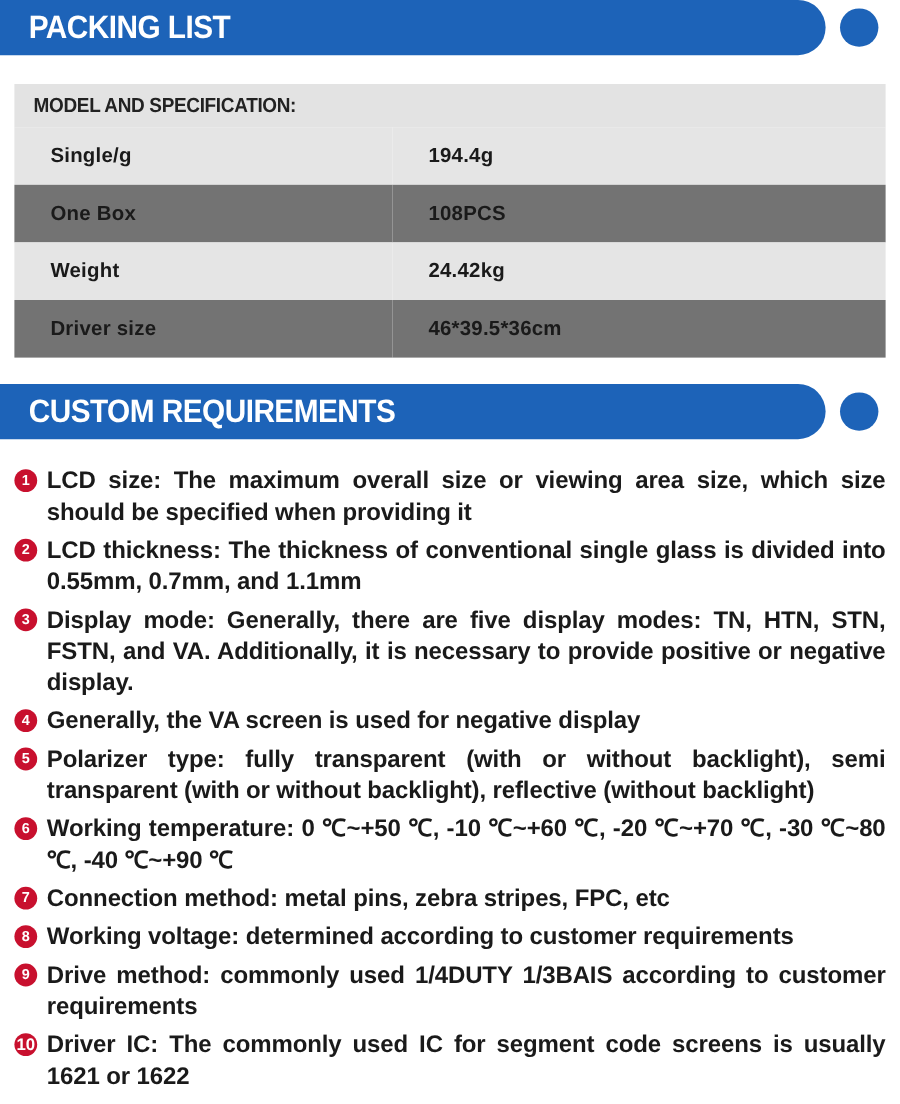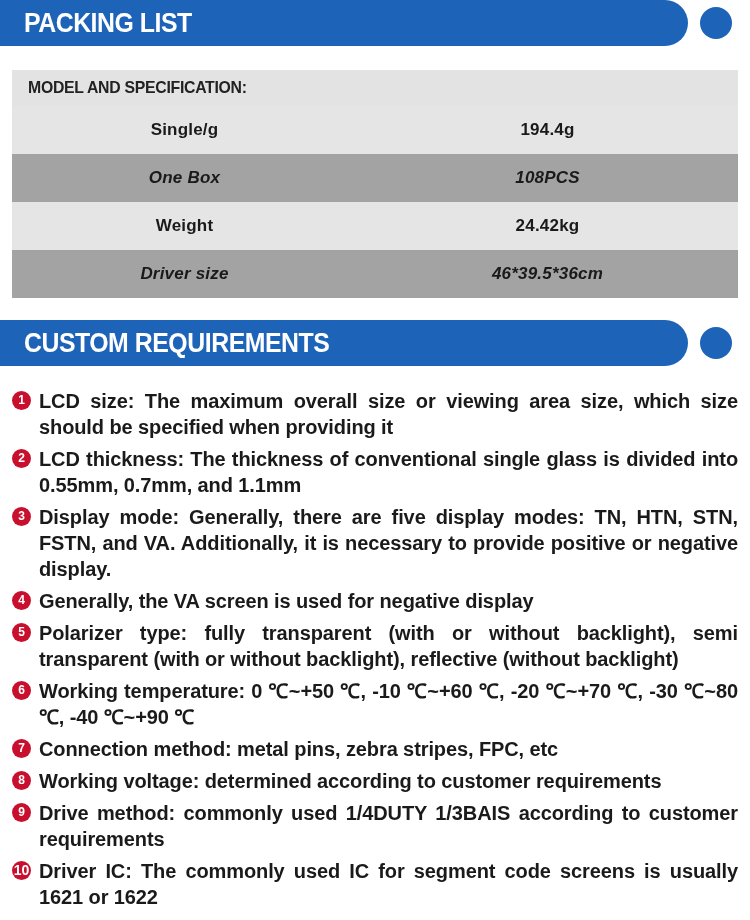--- a/index.html
+++ b/index.html
@@ -58,21 +58,20 @@
     height: 32px;
     border-radius: 50%;
     background: #1d63b8;
   }
 
   
   .spec-block {
     margin: 16px 12px 0 12px;
     width: 726px;
     box-sizing: border-box;
-    text-align: center;
   }
   .spec-header {
     background: #e3e3e3;
     height: 36px;
     display: flex;
     align-items: center;
     padding-left: 16px;
     box-sizing: border-box;
   }
   .spec-header-text {
@@ -93,21 +92,21 @@
     height: 48px;
     font-size: 17px;
     color: #1a1a1a;
     padding: 0 0 0 30px;
     vertical-align: middle;
     font-weight: bold;
     letter-spacing: 0.2px;
   }
   .spec-table td.key { width: 285px; }
   .spec-table tr.alt td { background: #e5e5e5; }
-  .spec-table tr.plain td { background: #a3a3a3; font-style: italic; }
+  .spec-table tr.plain td { background: #737373; }
 
   
   .req-block {
     margin: 14px 12px 0 12px;
     width: 726px;
   }
   .req-item {
     display: flex;
     align-items: flex-start;
     margin-bottom: 6px;

